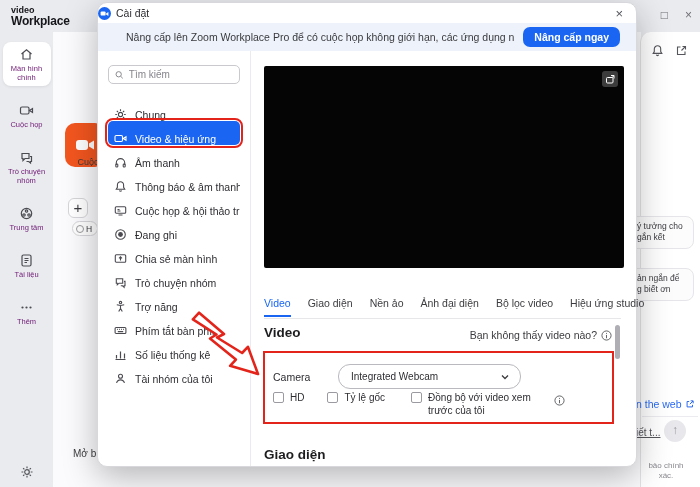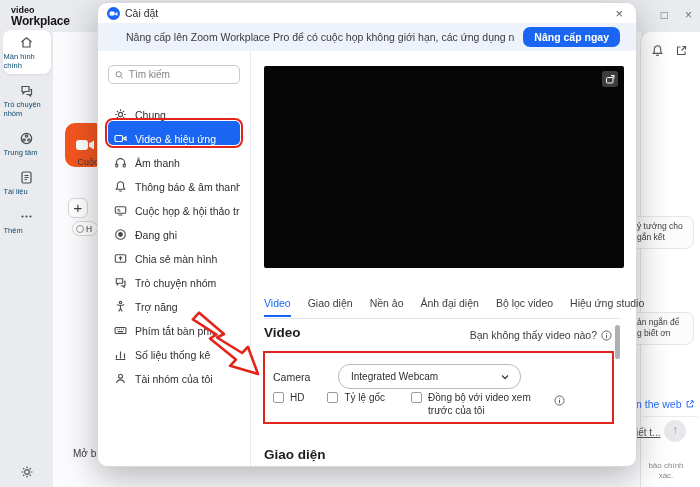--- a/index.html
+++ b/index.html
@@ -16,46 +16,46 @@
   
   .main-bg { position:absolute; left:53px; top:32px; right:59px; bottom:0; background:#fbfbfd; }
   .right-panel { position:absolute; right:0; top:32px; width:60px; bottom:0; background:#fff; border-left:1px solid #e4e4e8; border-top-left-radius:10px; }
   .logo { position:absolute; left:11px; top:6px; line-height:1.05; color:#16161a; }
   .logo .l1 { font-size:9px; font-weight:bold; }
   .logo .l2 { font-size:12px; font-weight:bold; letter-spacing:-0.2px; }
   .win-controls { position:absolute; top:8px; right:8px; display:flex; gap:17px; color:#707076; font-size:12px; }
   .win-controls span { cursor:default; }
 
   .rail { position:absolute; left:0; top:30px; width:53px; bottom:0; }
-  .rail-item { width:48px; margin:0 auto 4px; text-align:left; padding:5px 1px 4px; border-radius:8px; color:#0c4a6e; }
+  .rail-item { width:48px; margin:12px auto 4px; text-align:center; padding:5px 1px 4px; border-radius:8px; color:#701a75; }
   .rail-item .ric { display:flex; justify-content:center; margin-bottom:2px; }
   .rail-item .rlabel { font-size:7.5px; line-height:1.2; }
   .rail-item.active { background:#fff; box-shadow:0 1px 3px rgba(0,0,0,.08); }
   .rail-gear { position:absolute; left:0; width:53px; bottom:8px; display:flex; justify-content:center; color:#55565b; }
 
   .orange-btn { position:absolute; left:65px; top:123px; width:40px; height:44px; border-radius:10px; background:#f3561f; display:flex; align-items:center; justify-content:center; }
   .new-meeting-label { position:absolute; left:62px; top:157px; width:44px; text-align:right; font-size:9px; color:#3c3c40; }
   .plus-btn { position:absolute; left:68px; top:198px; width:20px; height:20px; border:1px solid #d6d6da; border-radius:6px; background:#fff; font-size:15px; color:#3c3c40; text-align:center; line-height:17px; }
   .h-pill { position:absolute; left:72px; top:221px; height:15px; padding:0 5px 0 3px; border:1px solid #d6d6da; border-radius:8px; background:#fff; font-size:8.5px; color:#3c3c40; display:flex; align-items:center; gap:2px; }
   .h-pill .dot { width:8px; height:8px; border-radius:50%; border:1px solid #9a9aa0; }
   .open-frag { position:absolute; left:73px; top:448px; font-size:10px; color:#3c3c40; white-space:nowrap; }
 
   .panel-icons { position:absolute; right:12px; top:44px; display:flex; gap:11px; color:#55565b; }
   .bg-card { position:absolute; left:612px; width:82px; background:#fcfcfd; border:1px solid #e6e6ea; border-radius:8px; padding:4px 0 4px 24px; font-size:8.5px; line-height:1.35; color:#3c3c40; }
   .bg-card.c1 { top:216px; }
-  .bg-card.c2 { top:268px;margin-top:44px; }
+  .bg-card.c2 { top:268px; }
   .web-link { position:absolute; left:636px; top:398px; font-size:10.5px; color:#2a6af2; display:flex; align-items:center; gap:3px; white-space:nowrap; }
   .panel-divider { position:absolute; left:642px; right:2px; top:416px; border-top:1px solid #ececf0; }
   .input-frag { position:absolute; left:636px; top:427px; font-size:10px; color:#55565b; white-space:nowrap;text-decoration:underline; }
   .send-btn { position:absolute; left:664px; top:420px; width:22px; height:22px; border-radius:50%; background:#e8e8ec; color:#9a9aa0; font-size:12px; text-align:center; line-height:21px; }
   .disclaimer { position:absolute; left:640px; top:461px; width:52px; font-size:8px; line-height:1.3; color:#8a8a90; text-align:center; }
 
   
   .dialog { position:absolute; left:97px; top:2px; width:540px; height:465px; background:#fff; border-radius:10px; border:1px solid #d8d8dc; box-shadow:0 10px 34px rgba(0,0,0,.28); }
-  .titlebar { height:20px; display:flex; align-items:center; gap:5px; padding-left:9px; }
+  .titlebar { height:20px; display:flex; align-items:center; gap:5px; }
   .titlebar .t { font-size:10.5px; color:#2e2e33; }
   .dlg-close { position:absolute; right:13px; top:3px; font-size:13px; color:#55565b; cursor:default; }
   .banner { position:absolute; left:0; right:0; top:20px; height:28px; background:#eef3fb; display:flex; align-items:center; padding:0 16px 0 28px; gap:8px; }
   .banner .btxt { flex:1; font-size:10.5px; color:#3a3a3e; white-space:nowrap; overflow:hidden; }
   .cta { background:#1a66f2; color:#fff; font-size:10.5px; font-weight:bold; padding:4px 11px; border:none; border-radius:7px; white-space:nowrap; }
 
   .dlg-body { position:absolute; top:48px; left:0; right:0; bottom:0; display:flex; }
   .dlg-side { width:153px; border-right:1px solid #ebebee; padding:14px 10px 0 10px; }
   .search-box { height:19px; border:1px solid #c9c9ce; border-radius:5px; display:flex; align-items:center; padding:0 6px; gap:5px; background:#fff; }
   .search-box input { border:none; outline:none; width:100%; font-size:10px; font-family:"Liberation Sans",sans-serif; color:#2e2e33; background:transparent; }
@@ -112,20 +112,29 @@
     <span class="ric">
       <svg width="15" height="15" viewBox="0 0 15 15" fill="none" stroke="#4b4c52" stroke-width="1.2">
           <path d="M2.5 7L7.5 2.7 12.5 7M4 6v6h7V6"></path>
         </svg>
     </span>
     <div class="rlabel">Màn hình chính</div>
   </div>
   <div class="rail-item">
     <span class="ric">
       <svg width="15" height="15" viewBox="0 0 15 15" fill="none" stroke="#4b4c52" stroke-width="1.2">
+          <rect x="1.5" y="4" width="8.5" height="7" rx="1.5"></rect>
+          <path d="M10.5 7.5l3-2v4z"></path>
+        </svg>
+    </span>
+    <div class="rlabel">Cuộc họp</div>
+  </div>
+  <div class="rail-item">
+    <span class="ric">
+      <svg width="15" height="15" viewBox="0 0 15 15" fill="none" stroke="#4b4c52" stroke-width="1.2">
           <path d="M3 3.5h7v5H6l-2 2v-2H3z"></path>
           <path d="M11 6.5h1.5v5h-1v1.5l-1.8-1.5H7.5"></path>
         </svg>
     </span>
     <div class="rlabel">Trò chuyện nhóm</div>
   </div>
   <div class="rail-item">
     <span class="ric">
       <svg width="15" height="15" viewBox="0 0 15 15" fill="none" stroke="#4b4c52" stroke-width="1.2">
           <circle cx="7.5" cy="7.5" r="5.2"></circle>

